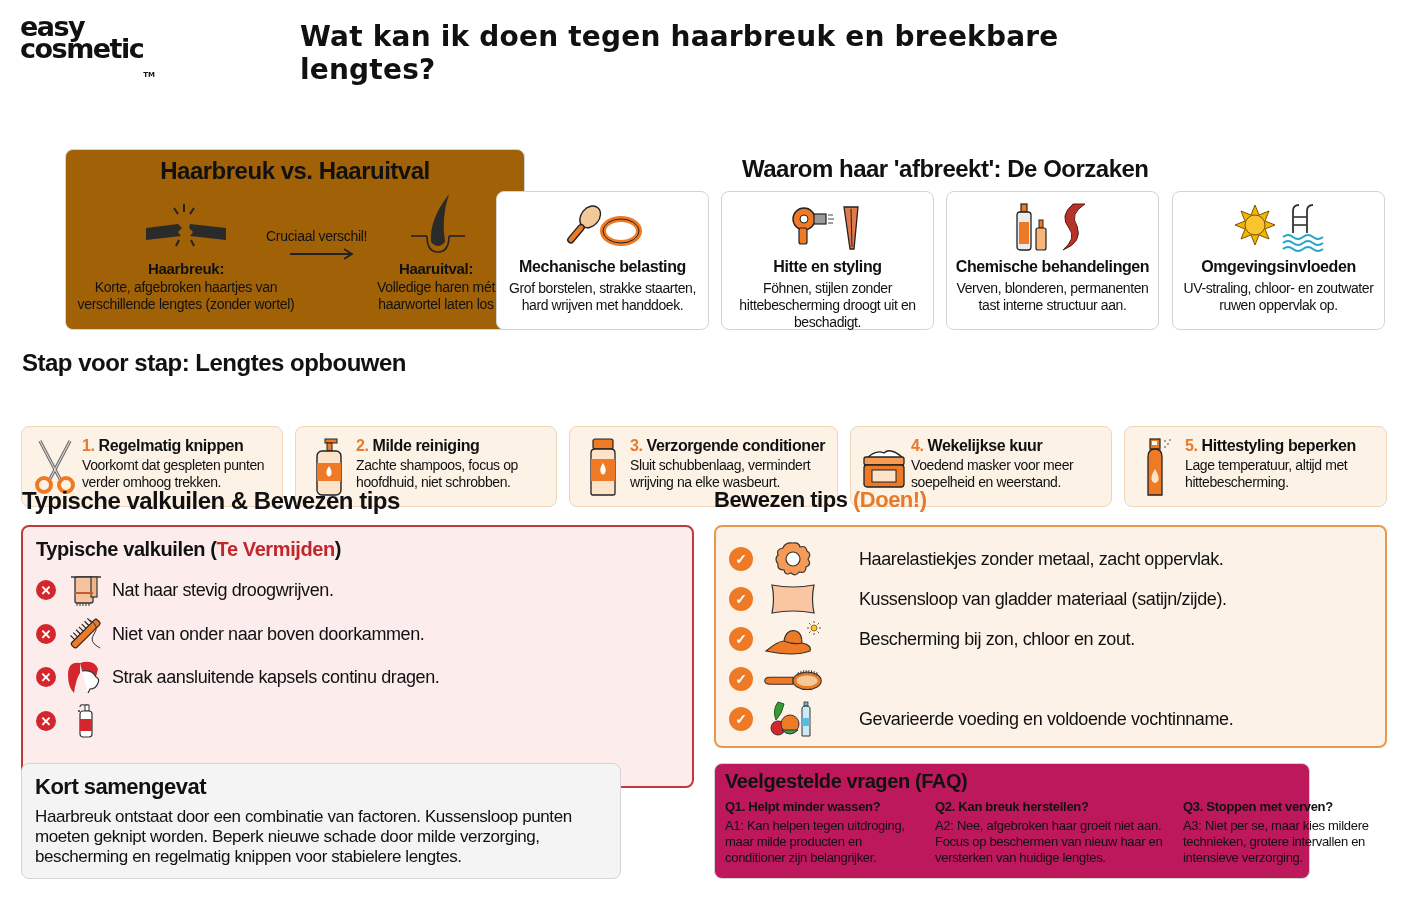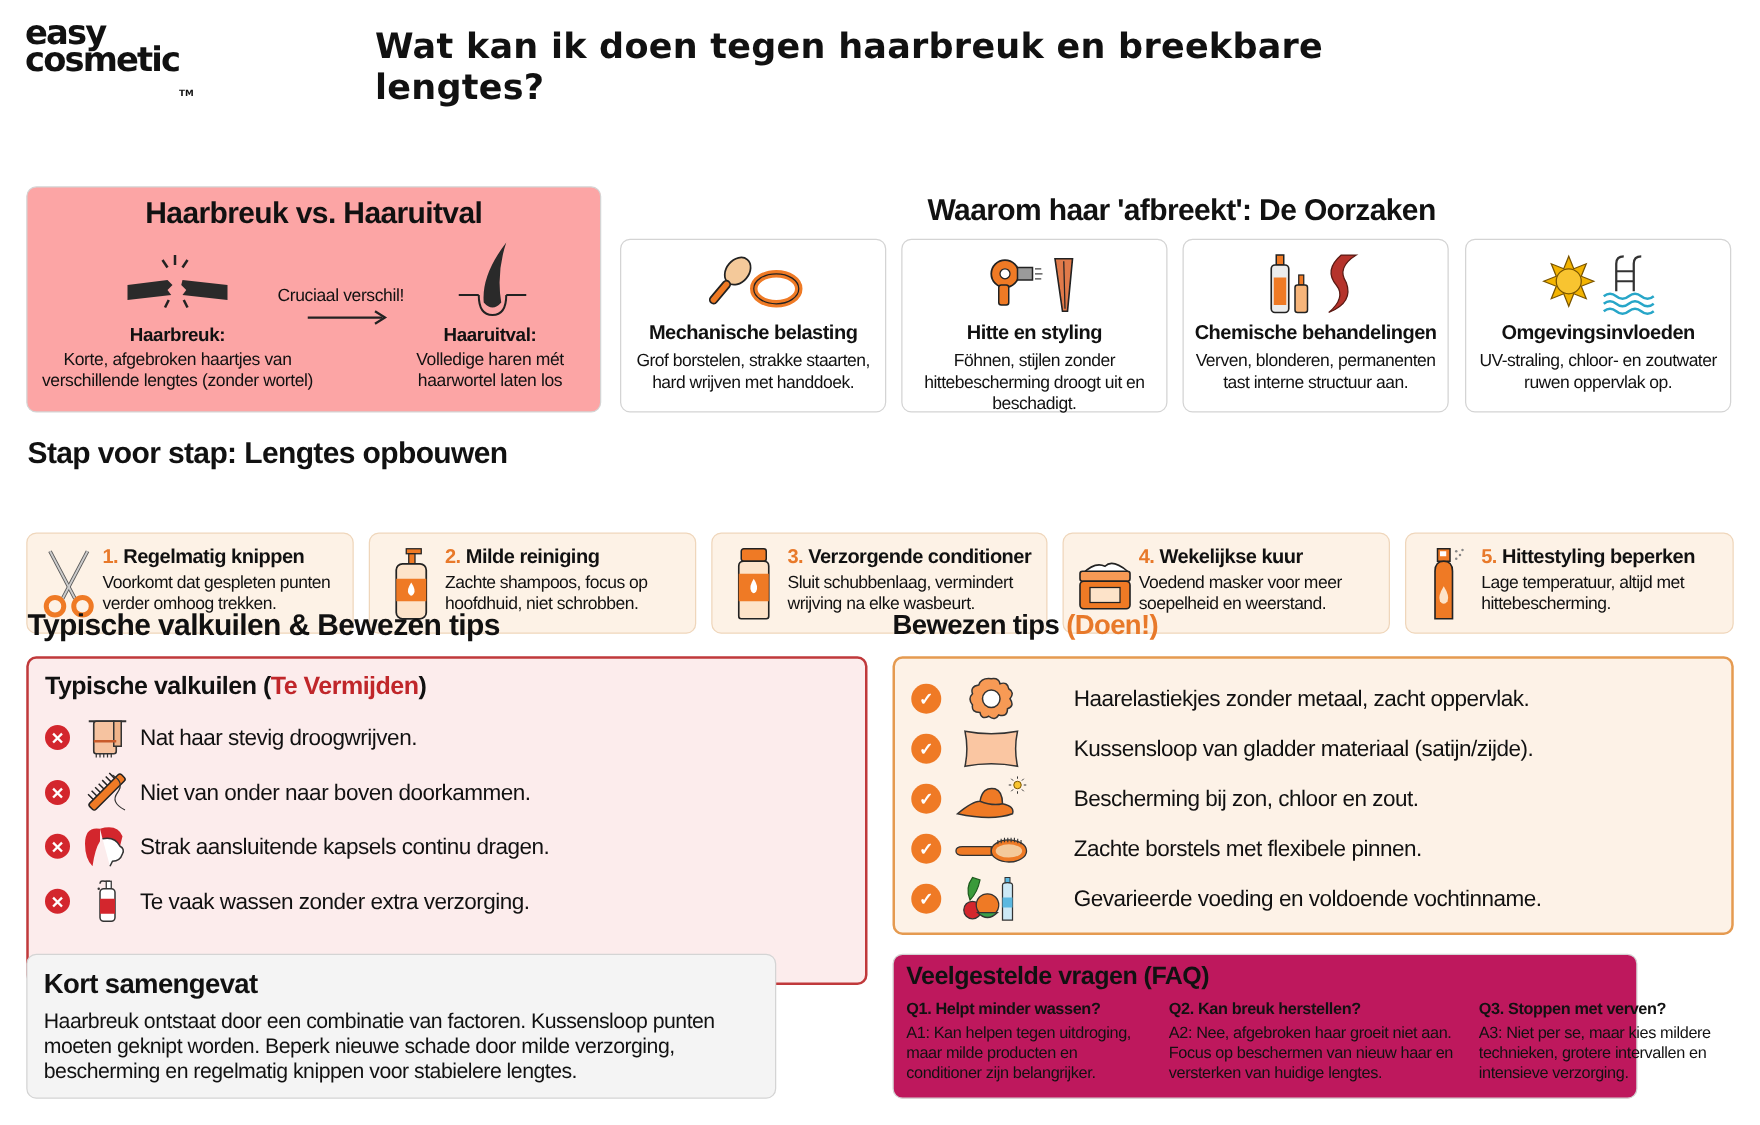--- a/index.html
+++ b/index.html
@@ -7,21 +7,21 @@
   body { font-family: "Liberation Sans", sans-serif; color: #111; position: relative; }
   .abs { position: absolute; }
 
   
   .logo { left: 20px; top: 16px; line-height: 22px; font-family: "DejaVu Sans", sans-serif; font-weight: bold; font-size: 27px; letter-spacing: -1.5px; color: #111; }
   .logo .tm { font-size: 7px; letter-spacing: 0; vertical-align: top; position: relative; top: 26px; }
   .main-title { left: 300px; top: 20px; width: 850px; font-family: "DejaVu Sans", sans-serif; font-weight: bold; font-size: 28px; letter-spacing: 0.2px; }
 
   
   .card { border: 1.5px solid #d4d4d4; border-radius: 8px; background: #fff; }
-  .card-grey { background: #fca5a5; }
+  .card-grey { background: #a16207; margin-left: 44px; }
 
   
   .hvh { left: 21px; top: 149px; width: 460px; height: 181px; }
   .hvh-title { position: absolute; left: 0; width: 100%; top: 7px; text-align: center; font-weight: bold; font-size: 24px; letter-spacing: -0.5px; }
   .hvh-col { position: absolute; top: 110px; text-align: center; font-size: 14px; line-height: 17px; letter-spacing: -0.3px; }
   .hvh-col .label { font-weight: bold; font-size: 15px; margin-bottom: 2px; }
   .hvh-mid { position: absolute; left: 200px; top: 78px; font-size: 14px; letter-spacing: -0.3px; }
 
   .section-h { font-weight: bold; font-size: 24px; letter-spacing: -0.5px; }
 
@@ -314,21 +314,20 @@
     <div class="x-badge">✕</div>
     <div class="pit-icon">
       <svg width="20" height="36" viewBox="0 0 20 36">
         <path d="M4 4 Q4 1 8 2 L12 2" fill="none" stroke="#333" stroke-width="1.2"></path>
         <rect x="9" y="2" width="4" height="6" fill="#fff" stroke="#333" stroke-width="1"></rect>
         <rect x="4" y="8" width="12" height="26" rx="3" fill="#fff" stroke="#333" stroke-width="1.2"></rect>
         <rect x="4" y="16" width="12" height="12" fill="#d3262d"></rect>
         <circle cx="3" cy="8" r="1" fill="#333"></circle>
       </svg>
     </div>
-    <div class="row-text">Te vaak wassen zonder extra verzorging.</div>
   </div>
 </div>
 
 <div class="abs section-h" style="left:714px;top:487px;font-size:22px"><span>Bewezen tips </span><span class="doen">(Doen!)</span></div>
 
 <div class="abs tips">
   <div class="tip-row" style="top:13px">
     <div class="check-badge">✓</div>
     <div class="tip-icon">
       <svg width="38" height="36" viewBox="0 0 38 36">
@@ -365,21 +364,20 @@
   <div class="tip-row" style="top:133px">
     <div class="check-badge">✓</div>
     <div class="tip-icon">
       <svg width="68" height="28" viewBox="0 0 68 28">
         <path d="M2 16 Q2 12 8 12 H34 V20 H8 Q2 20 2 16 Z" fill="#ef7a25" stroke="#333" stroke-width="1.2"></path>
         <ellipse cx="50" cy="16" rx="16" ry="10" fill="#ef7a25" stroke="#333" stroke-width="1.2"></ellipse>
         <ellipse cx="50" cy="16" rx="12" ry="6" fill="#f4c99a"></ellipse>
         <path d="M40 6 v4 M43 5 v4 M46 4 v4 M49 4 v4 M52 4 v4 M55 4 v4 M58 5 v4 M61 6 v4" stroke="#333" stroke-width="1"></path>
       </svg>
     </div>
-    <div class="row-text">Zachte borstels met flexibele pinnen.</div>
   </div>
 
   <div class="tip-row" style="top:173px">
     <div class="check-badge">✓</div>
     <div class="tip-icon">
       <svg width="46" height="38" viewBox="0 0 46 38">
         <path d="M8 2 Q2 10 6 20 Q12 14 14 4 Z" fill="#3a9a3a" stroke="#1e5a1e" stroke-width="1"></path>
         <circle cx="8" cy="28" r="7" fill="#d3262d" stroke="#333" stroke-width="1"></circle>
         <circle cx="20" cy="24" r="9" fill="#ef7a25" stroke="#333" stroke-width="1"></circle>
         <path d="M12 30 Q20 38 28 30 Z" fill="#3aa04a" stroke="#333" stroke-width="1"></path>

